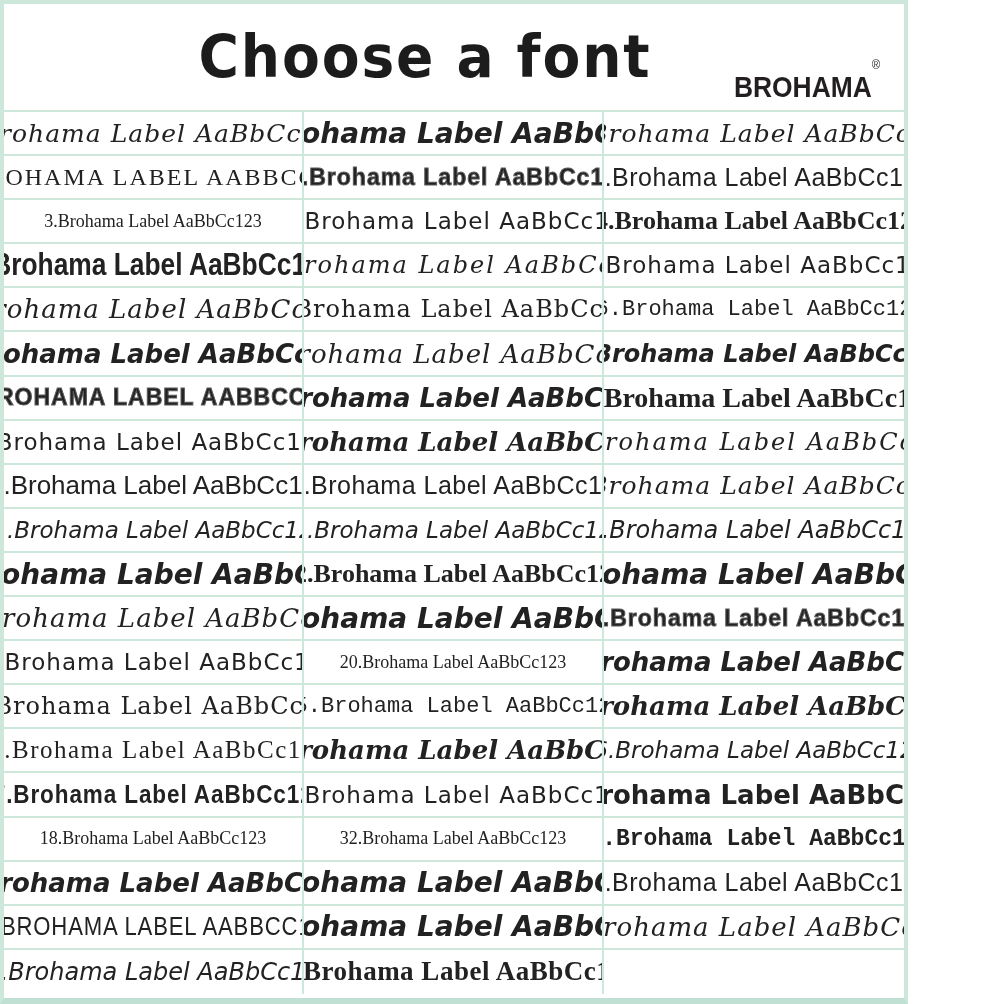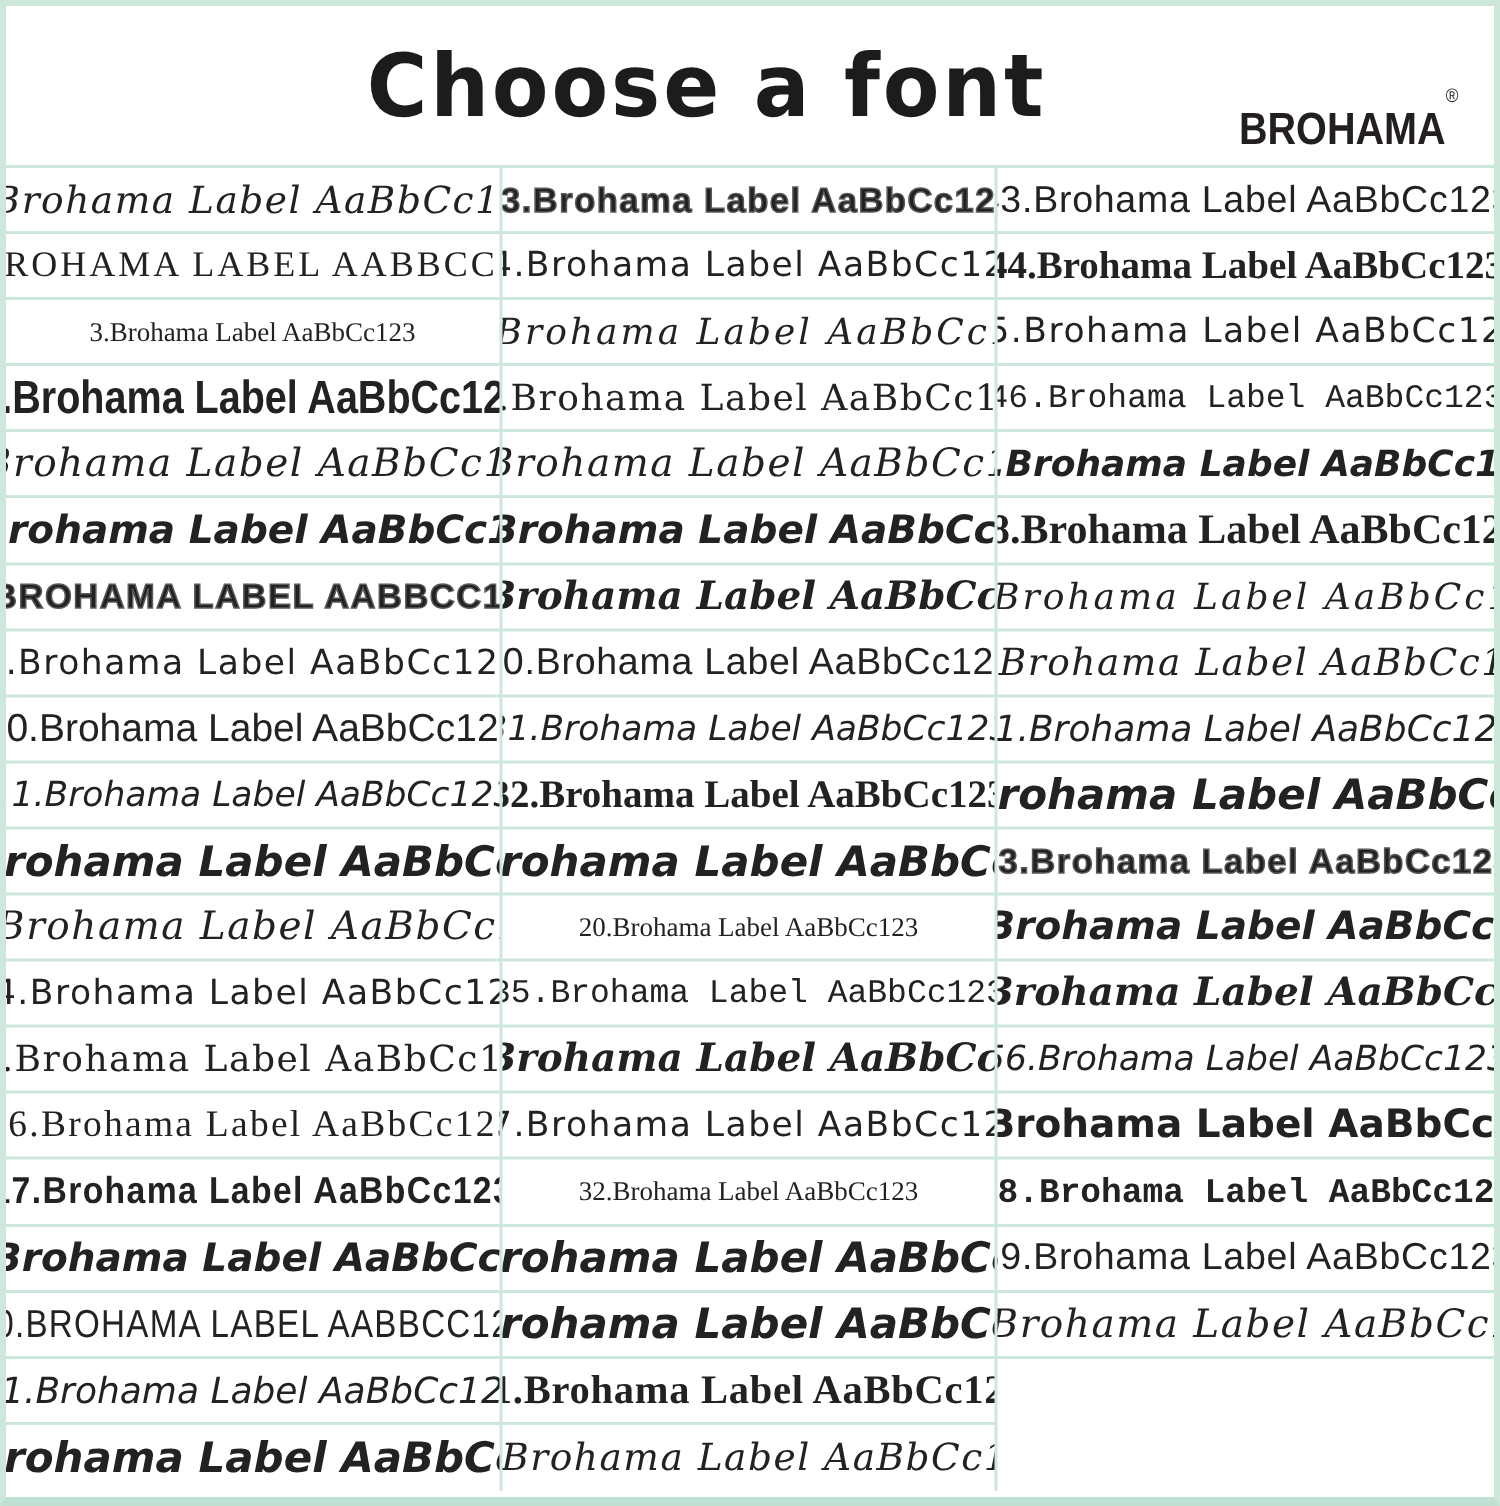--- a/index.html
+++ b/index.html
@@ -1,20 +1,20 @@
 <!DOCTYPE html>
 <html><head>
 <meta charset="utf-8">
 <style>
   * { margin:0; padding:0; box-sizing:border-box; }
   html,body { background:#ffffff; }
   body { font-family:"Liberation Sans", sans-serif; }
 
   .page {
-    width:1000px; height:1004px;
+    width:908px; height:1004px;
     background:#ffffff;
     border:4px solid #cde7da;
     border-bottom:6px solid #bfe0d2;
     overflow:hidden;
     position:relative;
   }
 
   .header {
     height:106px;
     position:relative;
@@ -151,20 +151,23 @@
       <div class="cell">
         <span class="f-quirky">15.Brohama Label AaBbCc123</span>
       </div>
       <div class="cell">
         <span class="f-slab">16.Brohama Label AaBbCc123</span>
       </div>
       <div class="cell">
         <span class="f-deco">17.Brohama Label AaBbCc123</span>
       </div>
       <div class="cell">
+        <span class="f-serif">18.Brohama Label AaBbCc123</span>
+      </div>
+      <div class="cell">
         <span class="f-marker">19.Brohama Label AaBbCc123</span>
       </div>
       <div class="cell">
         <span class="f-decocaps">20.BROHAMA LABEL AABBCC123</span>
       </div>
       <div class="cell">
         <span class="f-hand">21.Brohama Label AaBbCc123</span>
       </div>
       <div class="cell">
         <span class="f-markerbig">22.Brohama Label AaBbCc123</span>

